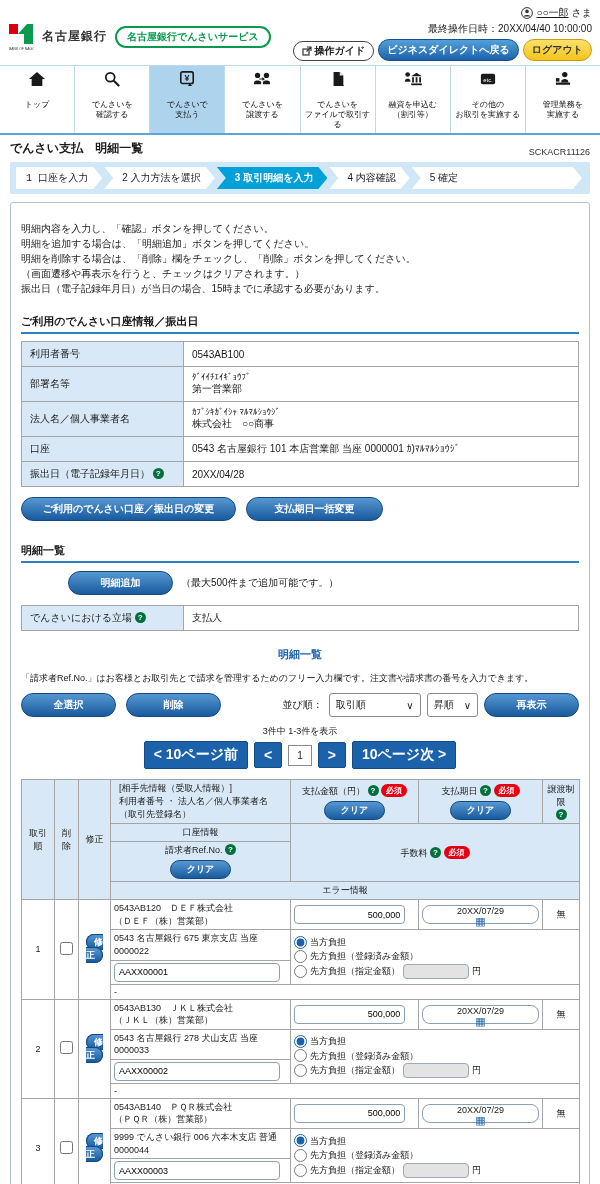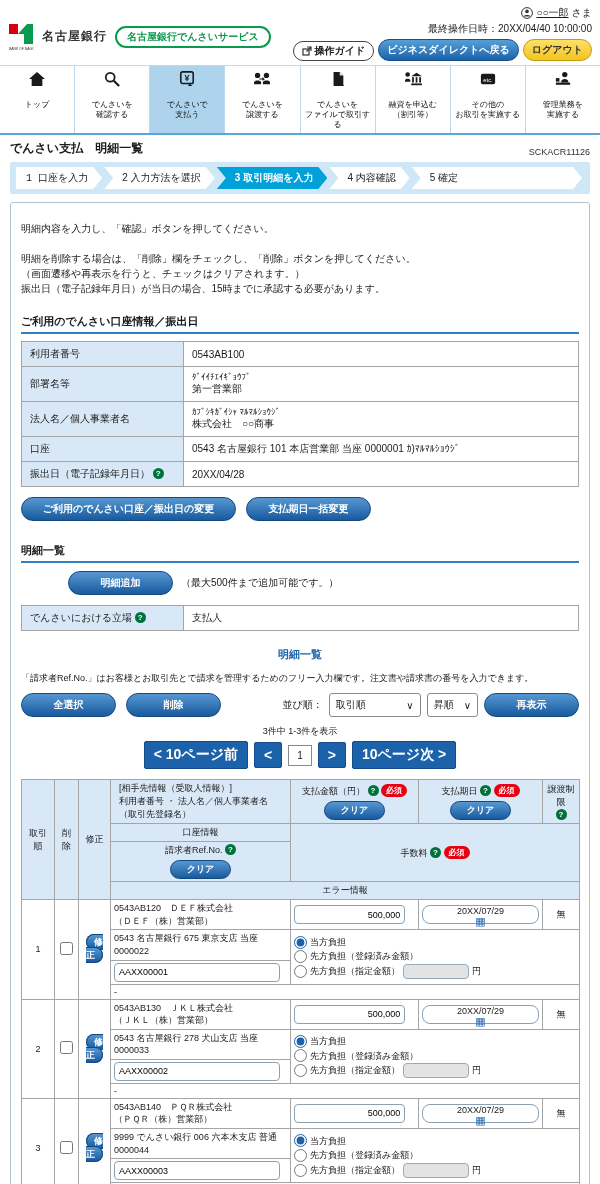--- a/index.html
+++ b/index.html
@@ -49,21 +49,21 @@
   .sec-head { font-size:11px; font-weight:bold; border-bottom:2px solid #2f80c3; padding-bottom:3px; margin-bottom:7px; }
 
   table.info { border-collapse:collapse; width:100%; font-size:10px; }
   table.info th, table.info td { border:1px solid #a5a5a5; padding:5px 8px; text-align:left; font-weight:normal; vertical-align:middle; }
   table.info th { background:#d9e8f6; width:162px; }
   .kana { font-size:9px; display:block; }
 
   .pill { display:inline-block; background:linear-gradient(#5697d2,#195a9e); color:#fff; font-size:10px; font-weight:bold;
           border:1px solid #14497f; border-radius:12px; padding:4px 0; text-align:center; cursor:pointer; }
   .btn-row { display:flex; gap:10px; margin:10px 0 22px; }
-  .w-wide { width:215px; } .w-mid { width:125px; } .w-std { width:105px; } .w-sm { width:95px; }
+  .w-wide { width:215px; } .w-mid { width:137px; } .w-std { width:105px; } .w-sm { width:95px; }
 
   .add-row { display:flex; align-items:center; gap:8px; margin:8px 0 10px; font-size:10px;padding-left:47px; }
   .list-title { text-align:center; color:#1b62ab; font-weight:bold; font-size:11px; margin:16px 0 10px; }
   .ref-note { font-size:9px; margin-bottom:8px; }
   .ctrl-row { display:flex; align-items:center; margin-bottom:8px; }
   .ctrl-right { margin-left:auto; display:flex; align-items:center; gap:6px; font-size:10px; }
   .selbox { border:1px solid #8a8a8a; border-radius:3px; background:#fff; font-size:10px; padding:4px 6px; display:flex; align-items:center; gap:10px; cursor:pointer; }
   .count-line { text-align:center; font-size:9px; margin:4px 0 3px; }
   .pager { display:flex; justify-content:center; align-items:center; gap:6px; margin-bottom:10px; }
   .pg-btn { background:#1b62ab; color:#fff; font-size:14px; font-weight:bold; padding:4px 9px; border-radius:2px; border:1px solid #134c87; cursor:pointer; }
@@ -231,21 +231,21 @@
     <div class="step active">3 取引明細を入力</div>
     <div class="step">4 内容確認</div>
     <div class="step last">5 確定</div>
   </div>
 </div>
 
 <div class="container">
 
   <div class="instructions">
     <span>明細内容を入力し、「確認」ボタンを押してください。</span><br>
-    <br>
+    <span>明細を追加する場合は、「明細追加」ボタンを押してください。</span><br>
     <span>明細を削除する場合は、「削除」欄をチェックし、「削除」ボタンを押してください。</span><br>
     <span>（画面遷移や再表示を行うと、チェックはクリアされます。）</span><br>
     <span>振出日（電子記録年月日）が当日の場合、15時までに承認する必要があります。</span>
   </div>
 
   <div class="sec-head">ご利用のでんさい口座情報／振出日</div>
 
   <table class="info">
     <tbody>
         <tr>

